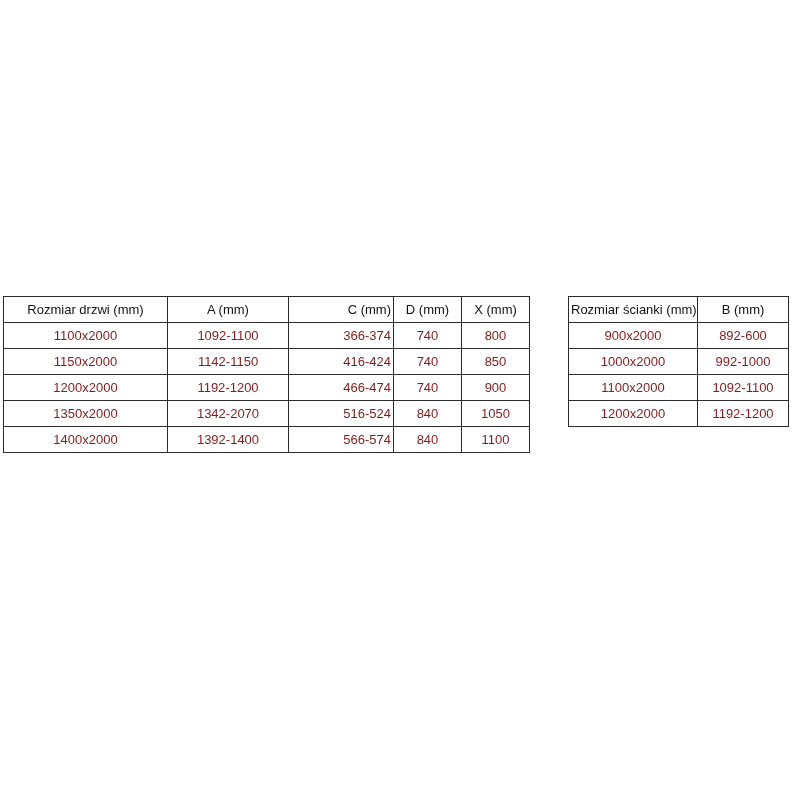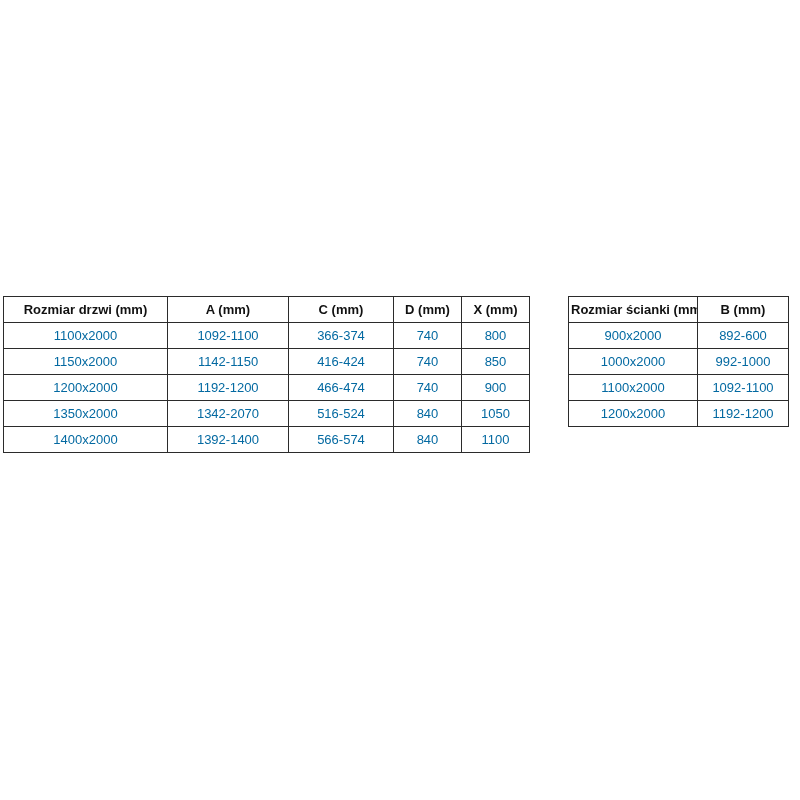--- a/index.html
+++ b/index.html
@@ -21,33 +21,33 @@
     background: #ffffff;
   }
   table.spec-table th,
   table.spec-table td {
     border: 1px solid #2b2b2b;
     text-align: center;
     vertical-align: middle;
     padding: 0 2px;
     height: 25px;
     font-size: 13px;
-    color: #0369a1;
+    color: #7f1d1d;
     white-space: nowrap;
     overflow: hidden;
   }
   table.spec-table th {
-    font-weight: bold;
+    font-weight: normal;
     color: #111111;
   }
   
   #doors-table { left: 3px; top: 296px; width: 501px; }
   #doors-table th:nth-child(1), #doors-table td:nth-child(1) { width: 159px; }
   #doors-table th:nth-child(2), #doors-table td:nth-child(2) { width: 116px; }
-  #doors-table th:nth-child(3), #doors-table td:nth-child(3) { width: 100px; }
+  #doors-table th:nth-child(3), #doors-table td:nth-child(3) { width: 100px; text-align: right; }
   #doors-table th:nth-child(4), #doors-table td:nth-child(4) { width: 63px; }
   #doors-table th:nth-child(5), #doors-table td:nth-child(5) { width: 63px; }
   
   #walls-table { left: 568px; top: 296px; width: 210px; }
   #walls-table th:nth-child(1), #walls-table td:nth-child(1) { width: 124px; }
   #walls-table th:nth-child(2), #walls-table td:nth-child(2) { width: 86px; }
 </style>
 </head>
 <body>
 

